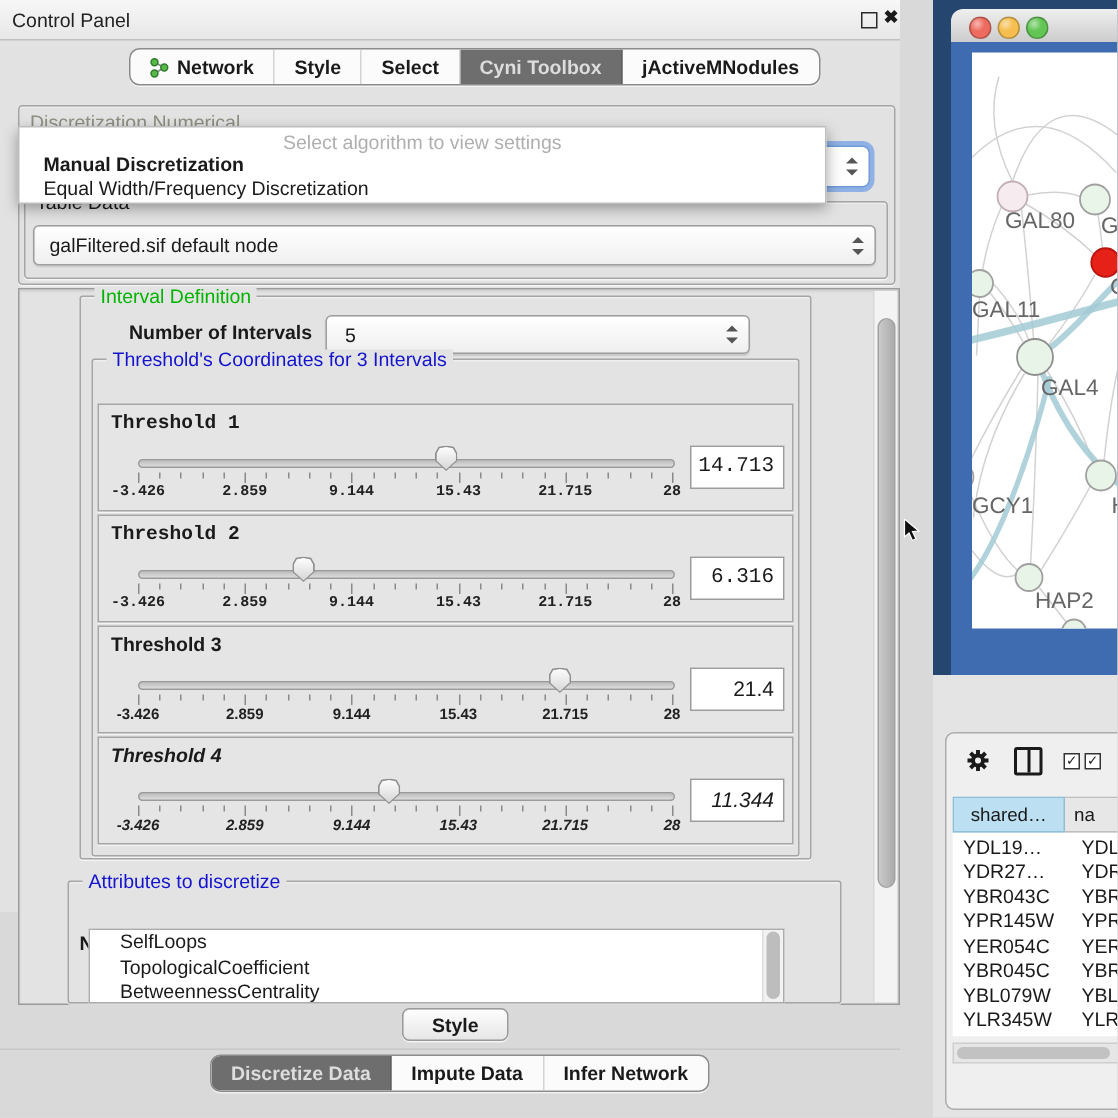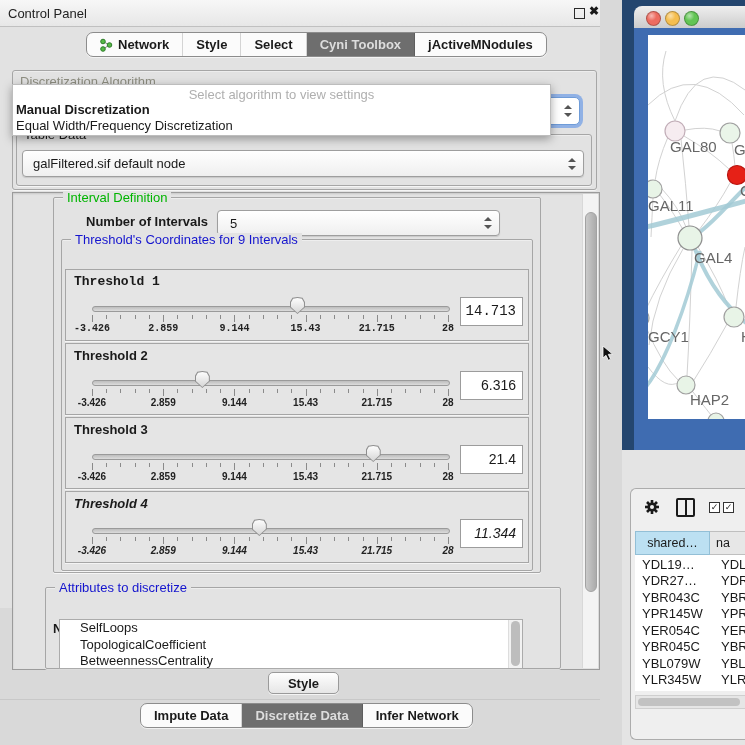--- a/index.html
+++ b/index.html
@@ -32,21 +32,21 @@
   .combo .val{position:absolute;left:10px;top:0;bottom:0;display:flex;align-items:center;font-size:13px;}
   .spinner{position:absolute;right:7px;top:50%;transform:translateY(-50%);width:9px;height:12px;}
   .spinner i{position:absolute;left:50%;transform:translateX(-50%);width:0;height:0;
         border-left:4px solid transparent;border-right:4px solid transparent;}
   .spinner .up{top:0;border-bottom:4px solid #555;}
   .spinner .dn{bottom:0;border-top:4px solid #555;}
   
   .popup{position:absolute;left:12px;top:84px;width:537px;height:50px;background:#FFF;
         border:1px solid #BDBDBD;box-shadow:0 3px 9px rgba(0,0,0,.35);z-index:10;}
   .popup .ph{margin-top:2px;text-align:center;color:#AFAFAF;font-size:13px;line-height:15px;}
-  .popup .op{padding-left:3px;font-size:13px;line-height:16px;}
+  .popup .op{padding-left:16px;font-size:13px;line-height:16px;}
   .popup .op.b{font-weight:bold;}
   .focus-combo{position:absolute;left:20px;top:97px;width:558px;height:26px;z-index:5;
         background:#FFF;border-radius:5px;border:1px solid #6F9CD8;
         box-shadow:0 0 0 3px rgba(100,150,230,.65);}
   .dim-label{position:absolute;left:20px;top:74px;font-size:13px;color:#8D8D80;z-index:4;}
   
   .content-panel{position:absolute;left:12px;top:192px;width:586px;height:476px;
         border:1px solid #9B9B9B;background:#E3E3E3;box-shadow:inset 0 1px 2px rgba(0,0,0,.12);}
   .vscroll{position:absolute;right:1px;top:1px;width:15px;height:474px;background:#F3F3F3;
         border-left:1px solid #D8D8D8;}
@@ -142,21 +142,21 @@
         </div>
         <div class="s sel">
           <span>Cyni Toolbox</span>
         </div>
         <div class="s">
           <span>jActiveMNodules</span>
         </div>
       </div>
 
     <div class="gbox" style="left:12px;top:70px;width:583px;height:118px;"></div>
-    <span class="dim-label">Discretization Algorithm</span>
+    <span class="dim-label">Discretization Numerical</span>
 
     <div class="focus-combo">
       <div class="spinner">
           <i class="up"></i>
           <i class="dn"></i>
         </div>
     </div>
 
     <div class="popup">
       <div class="ph">Select algorithm to view settings</div>
@@ -182,21 +182,21 @@
       <span style="position:absolute;left:73px;top:21px;font-weight:bold;">Number of Intervals</span>
       <div class="combo" style="left:204px;top:17px;width:281px;height:24px;">
         <span class="val" style="left:12px;">5</span>
         <div class="spinner">
             <i class="up"></i>
             <i class="dn"></i>
           </div>
       </div>
 
       <div class="gbox" style="left:48px;top:46px;width:470px;height:330px;border-radius:2px;"></div>
-      <span class="glabel" style="left:58px;top:40px;color:#1414CE;background:#E3E3E3;">Threshold's Coordinates for 9 Intervals</span>
+      <span class="glabel" style="left:58px;top:40px;color:#1414CE;background:#E3E3E3;">Threshold's Coordinates for 3 Intervals</span>
       <div id="thresholds" style="position:absolute;left:48px;top:46px;width:470px;height:330px;">
           <div class="tbox" style="top: 30px; font-family: Liberation Mono, monospace;">
             <div class="tlabel">Threshold 1</div>
             <div class="track"></div>
             <div class="tick" style="left: 26px; height: 7px;"></div>
             <div class="tick" style="left: 40.24px; height: 4px;"></div>
             <div class="tick" style="left: 54.48px; height: 4px;"></div>
             <div class="tick" style="left: 68.72px; height: 4px;"></div>
             <div class="tick" style="left: 82.96px; height: 4px;"></div>
             <div class="tick" style="left: 97.2px; height: 7px;"></div>
@@ -224,21 +224,21 @@
             <span class="ticklabel" style="left: 97.2px;">2.859</span>
             <span class="ticklabel" style="left: 168.4px;">9.144</span>
             <span class="ticklabel" style="left: 239.6px;">15.43</span>
             <span class="ticklabel" style="left: 310.8px;">21.715</span>
             <span class="ticklabel" style="left: 382px;">28</span>
             <div class="thumb-o" style="left: 223.982px;">
               <div class="thumb-i"></div>
             </div>
             <div class="vfield">14.713</div>
           </div>
-          <div class="tbox" style="top: 104px;">
+          <div class="tbox" style="top: 104px; font-family: Liberation Mono, monospace;">
             <div class="tlabel">Threshold 2</div>
             <div class="track"></div>
             <div class="tick" style="left: 26px; height: 7px;"></div>
             <div class="tick" style="left: 40.24px; height: 4px;"></div>
             <div class="tick" style="left: 54.48px; height: 4px;"></div>
             <div class="tick" style="left: 68.72px; height: 4px;"></div>
             <div class="tick" style="left: 82.96px; height: 4px;"></div>
             <div class="tick" style="left: 97.2px; height: 7px;"></div>
             <div class="tick" style="left: 111.44px; height: 4px;"></div>
             <div class="tick" style="left: 125.68px; height: 4px;"></div>
@@ -369,25 +369,25 @@
 
       <div class="vscroll">
         <div class="thumb"></div>
       </div>
     </div>
 
     <div class="btn" style="left:268px;top:672px;width:69px;height:20px;">Style</div>
 
     <div class="hline" style="left:0;top:699px;width:600px;"></div>
     <div id="bottom-tabs" class="seg" style="left:140px;top:703px;">
+        <div class="s sel">
+          <span>Discretize Data</span>
+        </div>
         <div class="s">
           <span>Impute Data</span>
-        </div>
-        <div class="s sel">
-          <span>Discretize Data</span>
         </div>
         <div class="s">
           <span>Infer Network</span>
         </div>
       </div>
   </div>
 
   <div class="gap-col"></div>
   <svg class="cursor" width="13" height="15" viewBox="0 0 13 15">
     <polygon points="1,0 1,12 4,9.3 6.3,14.3 8.6,13.2 6.3,8.4 10.5,8" fill="#111" stroke="#FFF" stroke-width="0.8"></polygon>

